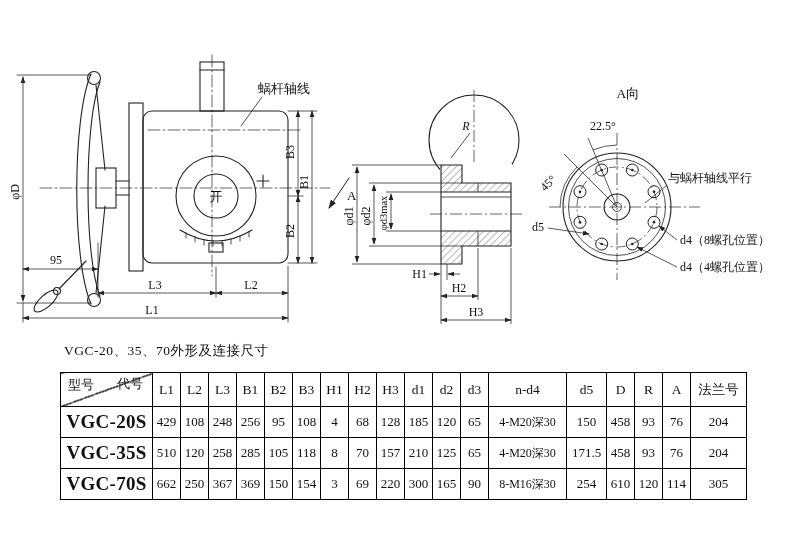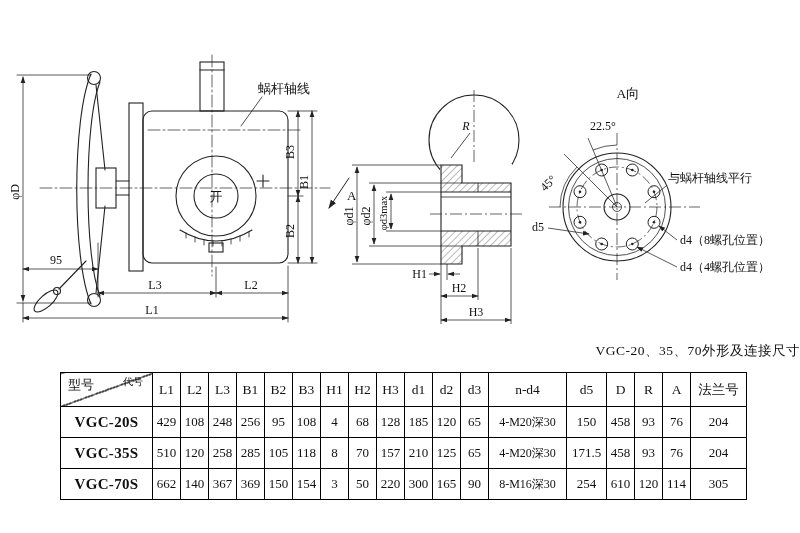--- a/index.html
+++ b/index.html
@@ -1,27 +1,27 @@
 <!DOCTYPE html>
 <html><head>
 <meta charset="utf-8">
 <style>
   * { margin:0; padding:0; box-sizing:border-box; }
   html,body { width:800px; height:533px; background:#ffffff; }
   body { font-family:"Liberation Serif","DejaVu Serif",serif; color:#111; position:relative; overflow:hidden; }
   svg.drawing { display:block; }
-  .caption { margin:2px 0 12px 64px; font-size:13.5px; letter-spacing:.5px;text-align:right; }
+  .caption { margin:2px 0 12px 64px; font-size:13.5px; letter-spacing:.5px; }
   table.dims { border-collapse:collapse; table-layout:fixed; margin:9px 0 0 60px; width:686px; }
   .dims th,.dims td { border:1px solid #000; text-align:center; vertical-align:middle; font-size:13px; height:31px; padding:0 1px; overflow:hidden; white-space:nowrap; }
   .dims thead th { font-weight:normal; font-size:13.5px; height:34px; }
-  .dims td.model { font-weight:bold; font-size:15px; letter-spacing:.3px; }
+  .dims td.model { font-weight:bold; font-size:19px; letter-spacing:.3px; }
   .dims td.nd4 { font-size:12px; }
   th.corner { position:relative; padding:0;
     background:linear-gradient(to bottom right, transparent calc(50% - 0.6px), #000 calc(50% - 0.6px), #000 calc(50% + 0.6px), transparent calc(50% + 0.6px)); }
-  th.corner .c-top { position:absolute; top:2px; right:9px; font-size:10px;font-family:Liberation Serif, serif; }
+  th.corner .c-top { position:absolute; top:2px; right:9px; font-size:13px;font-family:Liberation Serif, serif; }
   th.corner .c-bot { position:absolute; bottom:12px; left:7px; font-size:13px; }
 </style>
 </head>
 <body>
 
 <svg class="drawing" width="800" height="340" viewBox="0 0 800 340">
   <defs>
     <marker id="arr" viewBox="0 0 10 10" refX="9" refY="5" markerWidth="9" markerHeight="9" orient="auto-start-reverse">
       <path d="M0,1.5 L10,5 L0,8.5 Z" fill="#222"></path>
     </marker>
@@ -269,27 +269,27 @@
       <td class="nd4">4-M20深30</td>
       <td>171.5</td>
       <td>458</td>
       <td>93</td>
       <td>76</td>
       <td>204</td>
     </tr>
     <tr>
       <td class="model">VGC-70S</td>
       <td>662</td>
-      <td>140</td>
+      <td>250</td>
       <td>367</td>
       <td>369</td>
       <td>150</td>
       <td>154</td>
       <td>3</td>
-      <td>50</td>
+      <td>69</td>
       <td>220</td>
       <td>300</td>
       <td>165</td>
       <td>90</td>
       <td class="nd4">8-M16深30</td>
       <td>254</td>
       <td>610</td>
       <td>120</td>
       <td>114</td>
       <td>305</td>

